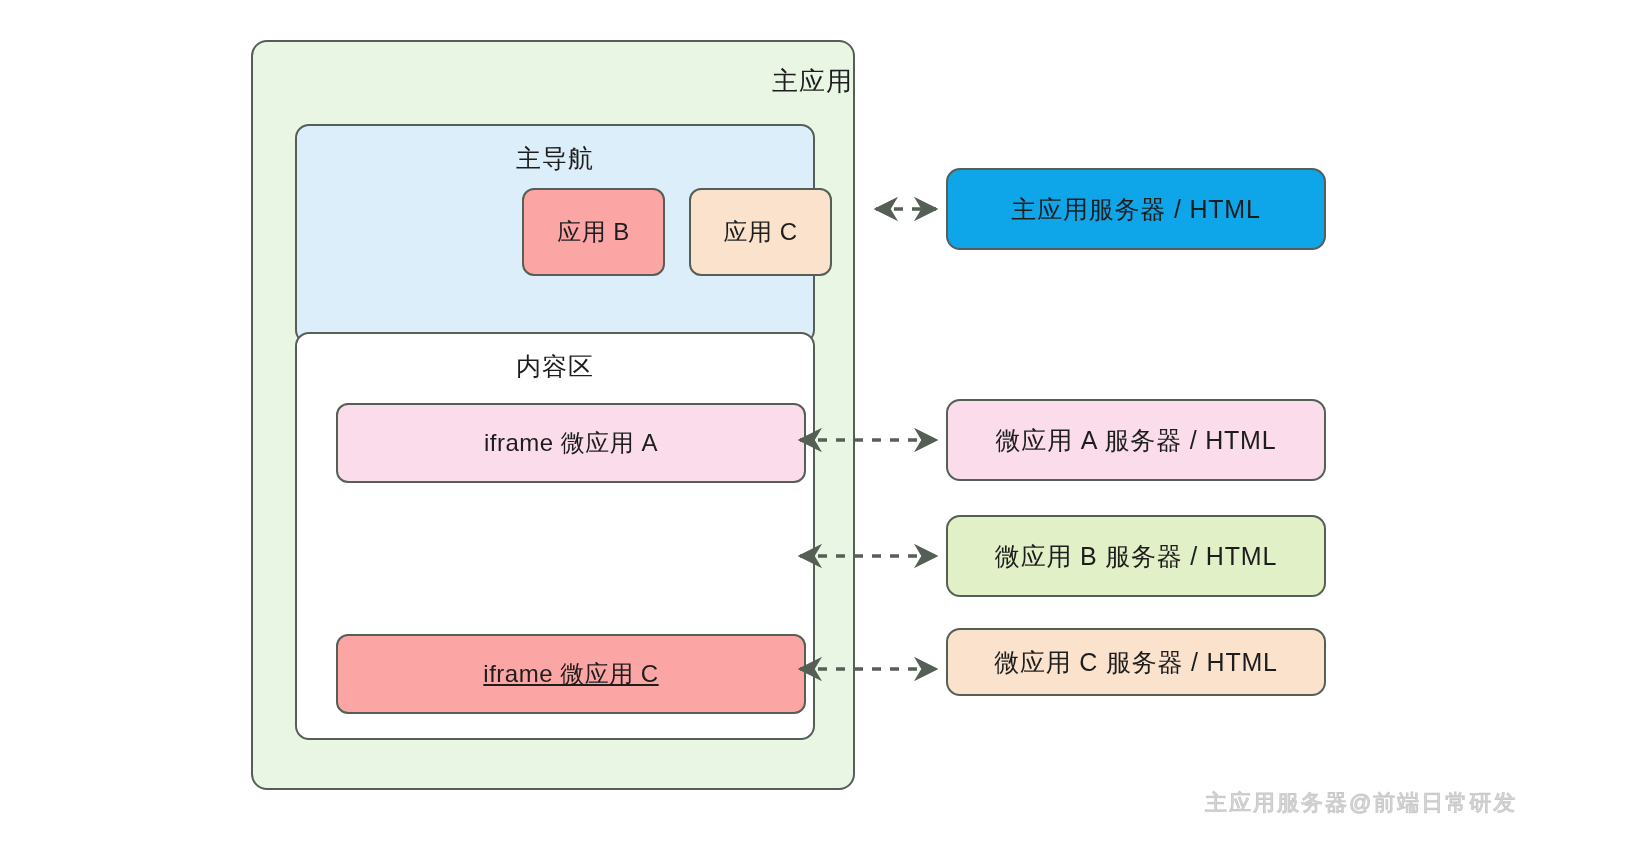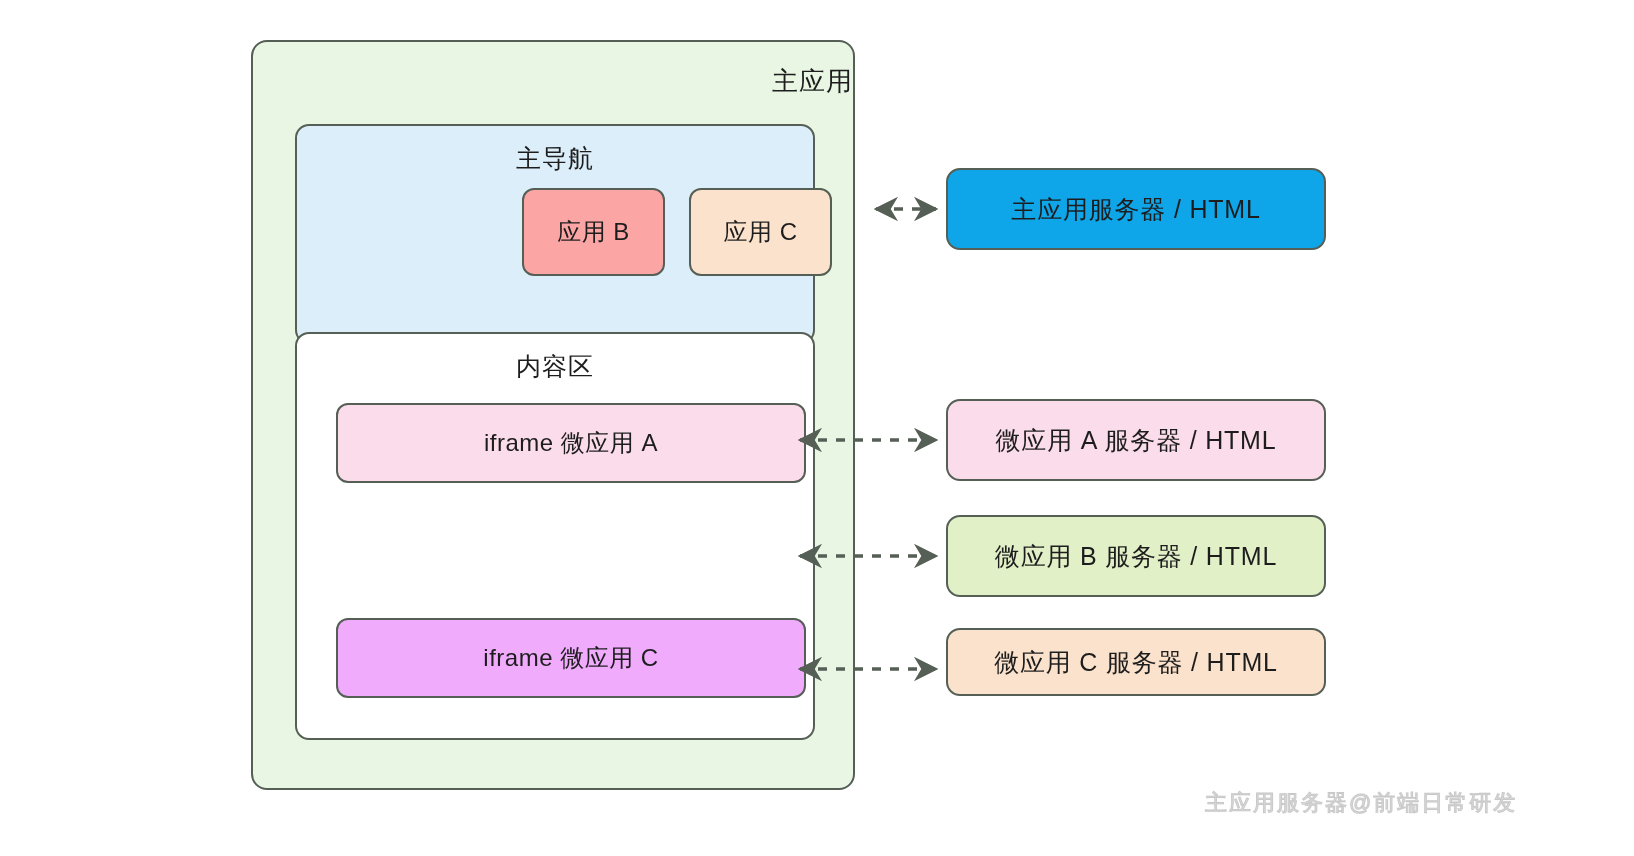--- a/index.html
+++ b/index.html
@@ -129,21 +129,21 @@
     align-items: center;
     justify-content: center;
     font-size: 24px;
     letter-spacing: 0.5px;
     color: #1d1d1d;
     box-sizing: border-box;
     margin-left: 16px;
   }
   #iframe-a { top: 69px;  background: #fadcea; }
   #iframe-b { top: 186px; background: #e2f0c8; }
-  #iframe-c { top: 284px; background: #f0abfc; }
+  #iframe-c { top: 300px; background: #fca5a5; text-decoration: underline; }
 
   
   .server-box {
     position: absolute;
     border: 2.5px solid #555f55;
     border-radius: 14px;
     display: flex;
     align-items: center;
     justify-content: center;
     font-size: 25px;

